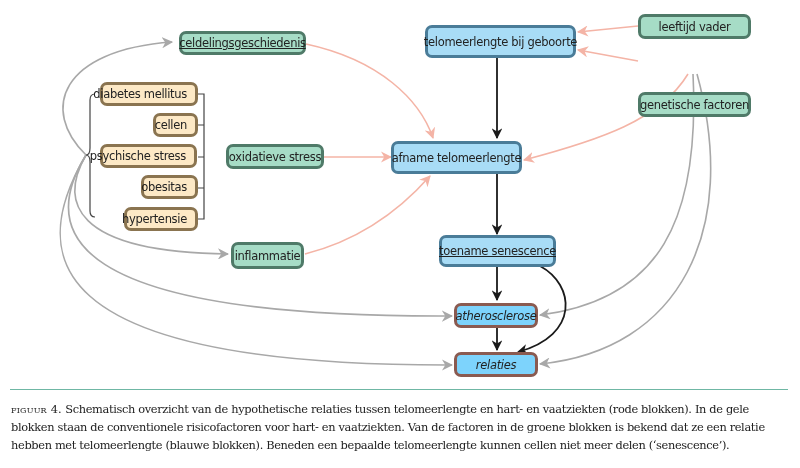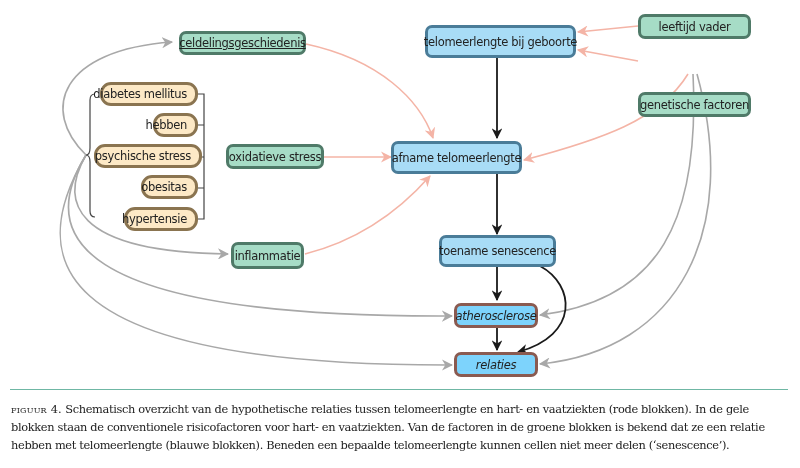--- a/index.html
+++ b/index.html
@@ -1,20 +1,20 @@
 <!DOCTYPE html>
 <html><head>
 <meta charset="utf-8">
 <style>
   html, body { margin: 0; padding: 0; background: #ffffff; }
   body { width: 800px; height: 468px; position: relative; overflow: hidden; font-family: "DejaVu Sans", sans-serif; }
   #canvas { position: absolute; left: 0; top: 0; width: 800px; height: 390px; }
   .node { position: absolute; box-sizing: border-box; border-radius: 7px; border: 3px solid #7f1d1d; display: flex; align-items: center; justify-content: center; font-size: 11.5px; color: #222; white-space: nowrap; font-family: "DejaVu Sans", sans-serif; letter-spacing: -0.3px; }
   .green { background: #a6dcc6; border-color: #4f7a68; }
-  .yellow { background: #fde9c6; border-color: #8a7450; justify-content: flex-end; padding-right: 8px; border-radius: 11px; }
+  .yellow { background: #fde9c6; border-color: #8a7450; justify-content: flex-end; padding-right: 8px; }
   .blue { background: #a8dcf6; border-color: #4a7c98; }
   .red { background: #7dd3fc; border-color: #8a5a50; font-style: italic; }
   .rule { position: absolute; left: 10px; width: 778px; top: 389px; height: 0; border-top: 1.5px solid #6fb7a4; }
   .caption { position: absolute; left: 11px; top: 400px; width: 780px; font-family: "DejaVu Serif", serif; font-size: 11.4px; line-height: 18px; color: #222; letter-spacing: -0.35px; }
   .caption .lead { font-variant: small-caps; letter-spacing: 0.2px; }
 </style>
 </head>
 <body>
 
 <svg id="canvas" viewBox="0 0 800 390" xmlns="http://www.w3.org/2000/svg">
@@ -52,32 +52,32 @@
   <path d="M540,266 C575,285 580,335 518,352" fill="none" stroke="#1a1a1a" stroke-width="1.8" marker-end="url(#ah-black)"></path>
 
   <path d="M95,94 Q90,94 90,100 L90,148 Q90,155 86,155 Q90,155 90,162 L90,211 Q90,217 95,217" fill="none" stroke="#444" stroke-width="1.2"></path>
 
   <path d="M198,94 L204,94 L204,219 L198,219 M198,125 L204,125 M198,157 L204,157 M198,188 L204,188" fill="none" stroke="#444" stroke-width="1.2"></path>
 </svg>
 
 <div class="node green" style="left:179px;top:31px;width:127px;height:24px;text-decoration:underline;">celdelingsgeschiedenis</div>
 
 <div class="node yellow" style="left:100px;top:82px;width:98px;height:24px;">diabetes mellitus</div>
-<div class="node yellow" style="left:153px;top:113px;width:45px;height:24px;">hebben</div>
-<div class="node yellow" style="left:94px;top:144px;width:108px;height:24px;">psychische stress</div>
+<div class="node yellow" style="left:153px;top:113px;width:45px;height:24px;">cellen</div>
+<div class="node yellow" style="left:100px;top:144px;width:97px;height:24px;">psychische stress</div>
 <div class="node yellow" style="left:141px;top:175px;width:57px;height:24px;">obesitas</div>
 <div class="node yellow" style="left:124px;top:207px;width:74px;height:24px;">hypertensie</div>
 
 <div class="node green" style="left:226px;top:144px;width:98px;height:25px;">oxidatieve stress</div>
 <div class="node green" style="left:231px;top:242px;width:73px;height:27px;">inflammatie</div>
 
 <div class="node blue" style="left:425px;top:25px;width:151px;height:33px;">telomeerlengte bij geboorte</div>
 <div class="node green" style="left:638px;top:14px;width:113px;height:25px;">leeftijd vader</div>
 <div class="node green" style="left:638px;top:48px;width:113px;height:25px;margin-top:44px;">genetische factoren</div>
 
 <div class="node blue" style="left:391px;top:141px;width:131px;height:33px;">afname telomeerlengte</div>
-<div class="node blue" style="left:439px;top:235px;width:117px;height:32px;">toename senescence</div>
+<div class="node blue" style="left:439px;top:235px;width:117px;height:32px;text-decoration:underline;">toename senescence</div>
 
 <div class="node red" style="left:454px;top:303px;width:84px;height:25px;">atherosclerose</div>
 <div class="node red" style="left:454px;top:352px;width:84px;height:25px;">relaties</div>
 
 <div class="rule"></div>
 <div class="caption"><span class="lead">figuur 4.</span><span> Schematisch overzicht van de hypothetische relaties tussen telomeerlengte en hart- en vaatziekten (rode blokken). In de gele blokken staan de conventionele risicofactoren voor hart- en vaatziekten. Van de factoren in de groene blokken is bekend dat ze een relatie hebben met telomeerlengte (blauwe blokken). Beneden een bepaalde telomeerlengte kunnen cellen niet meer delen (‘senescence’).</span></div>
 
 </body></html>

